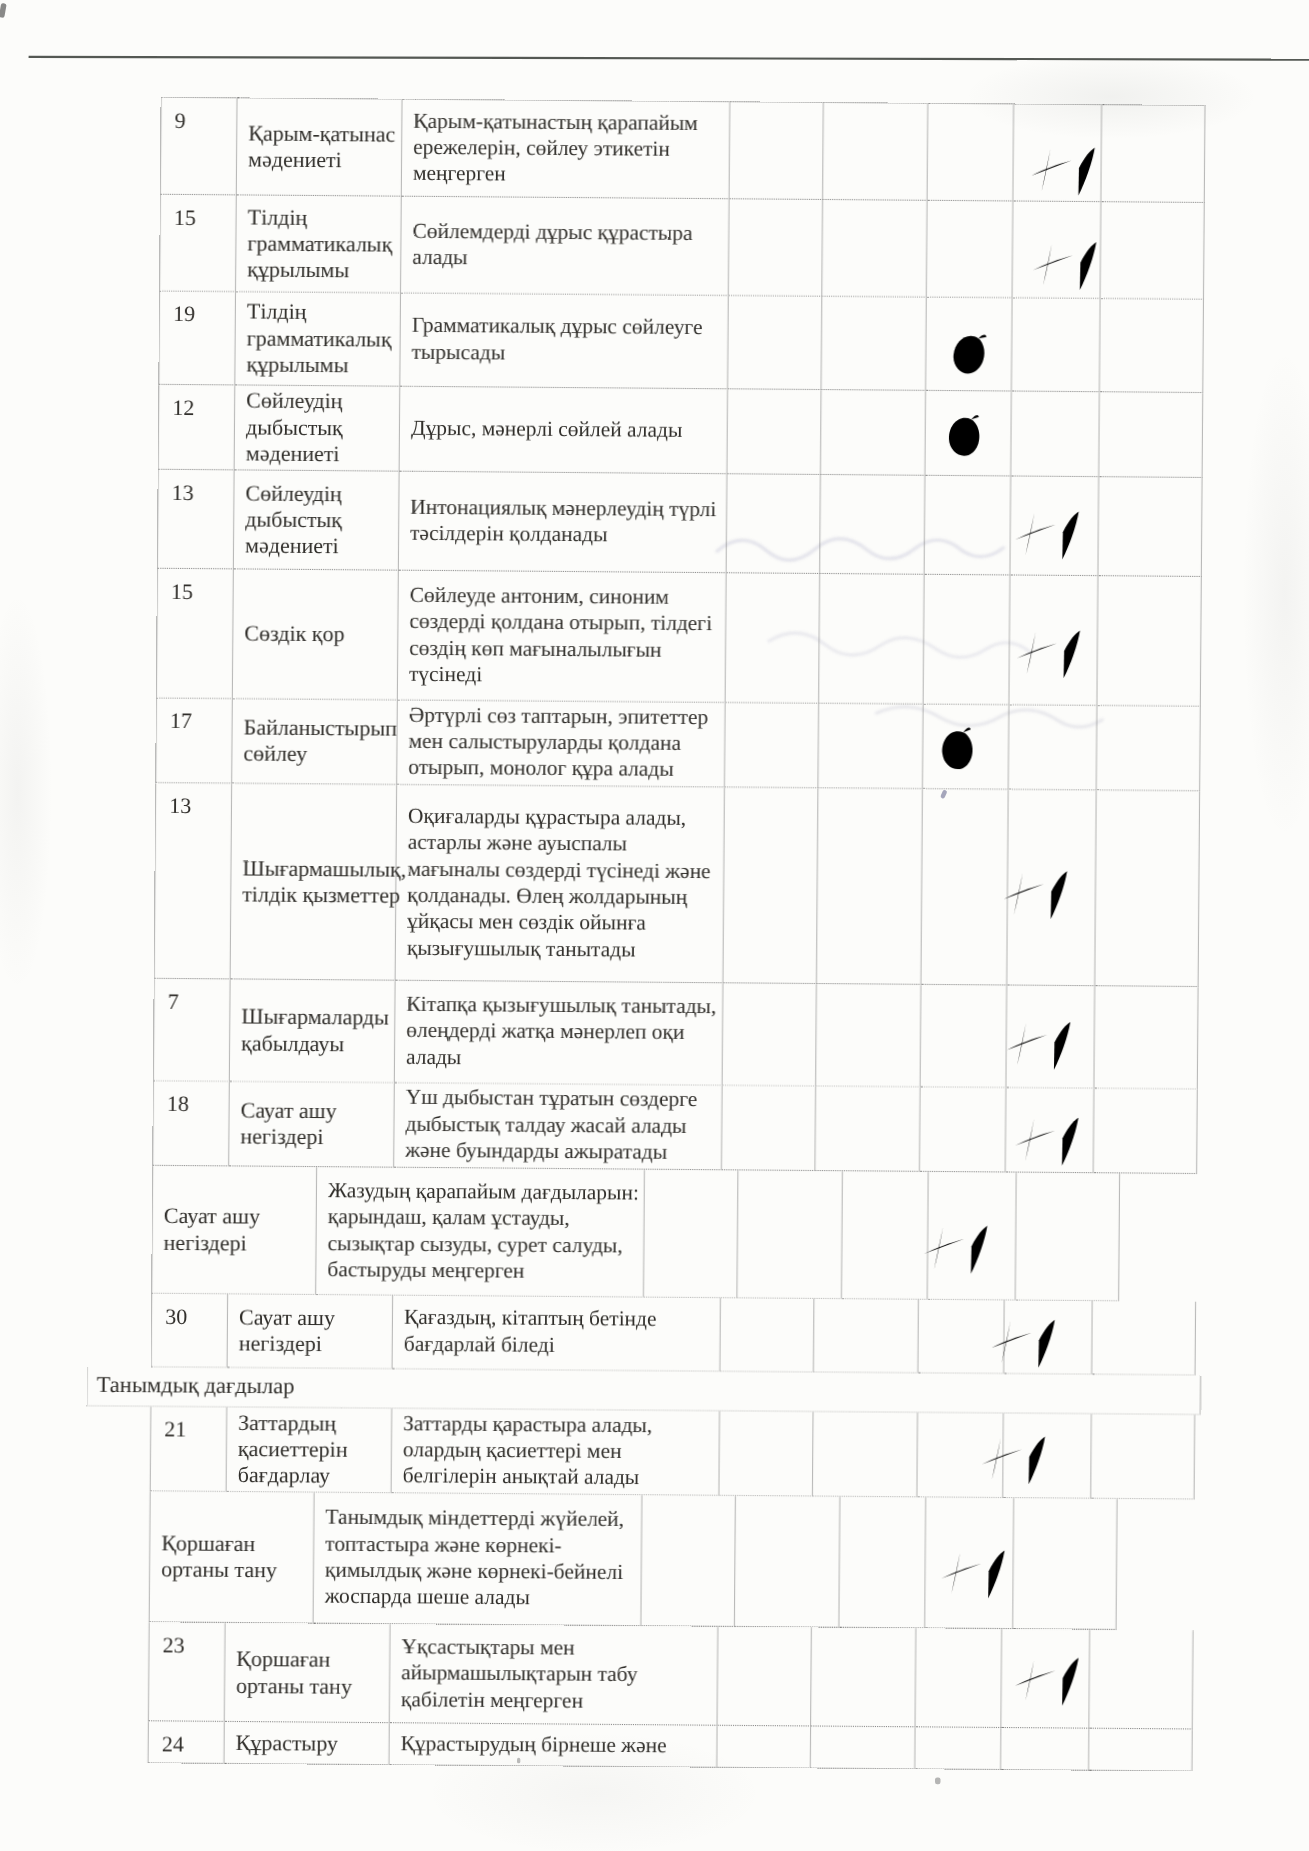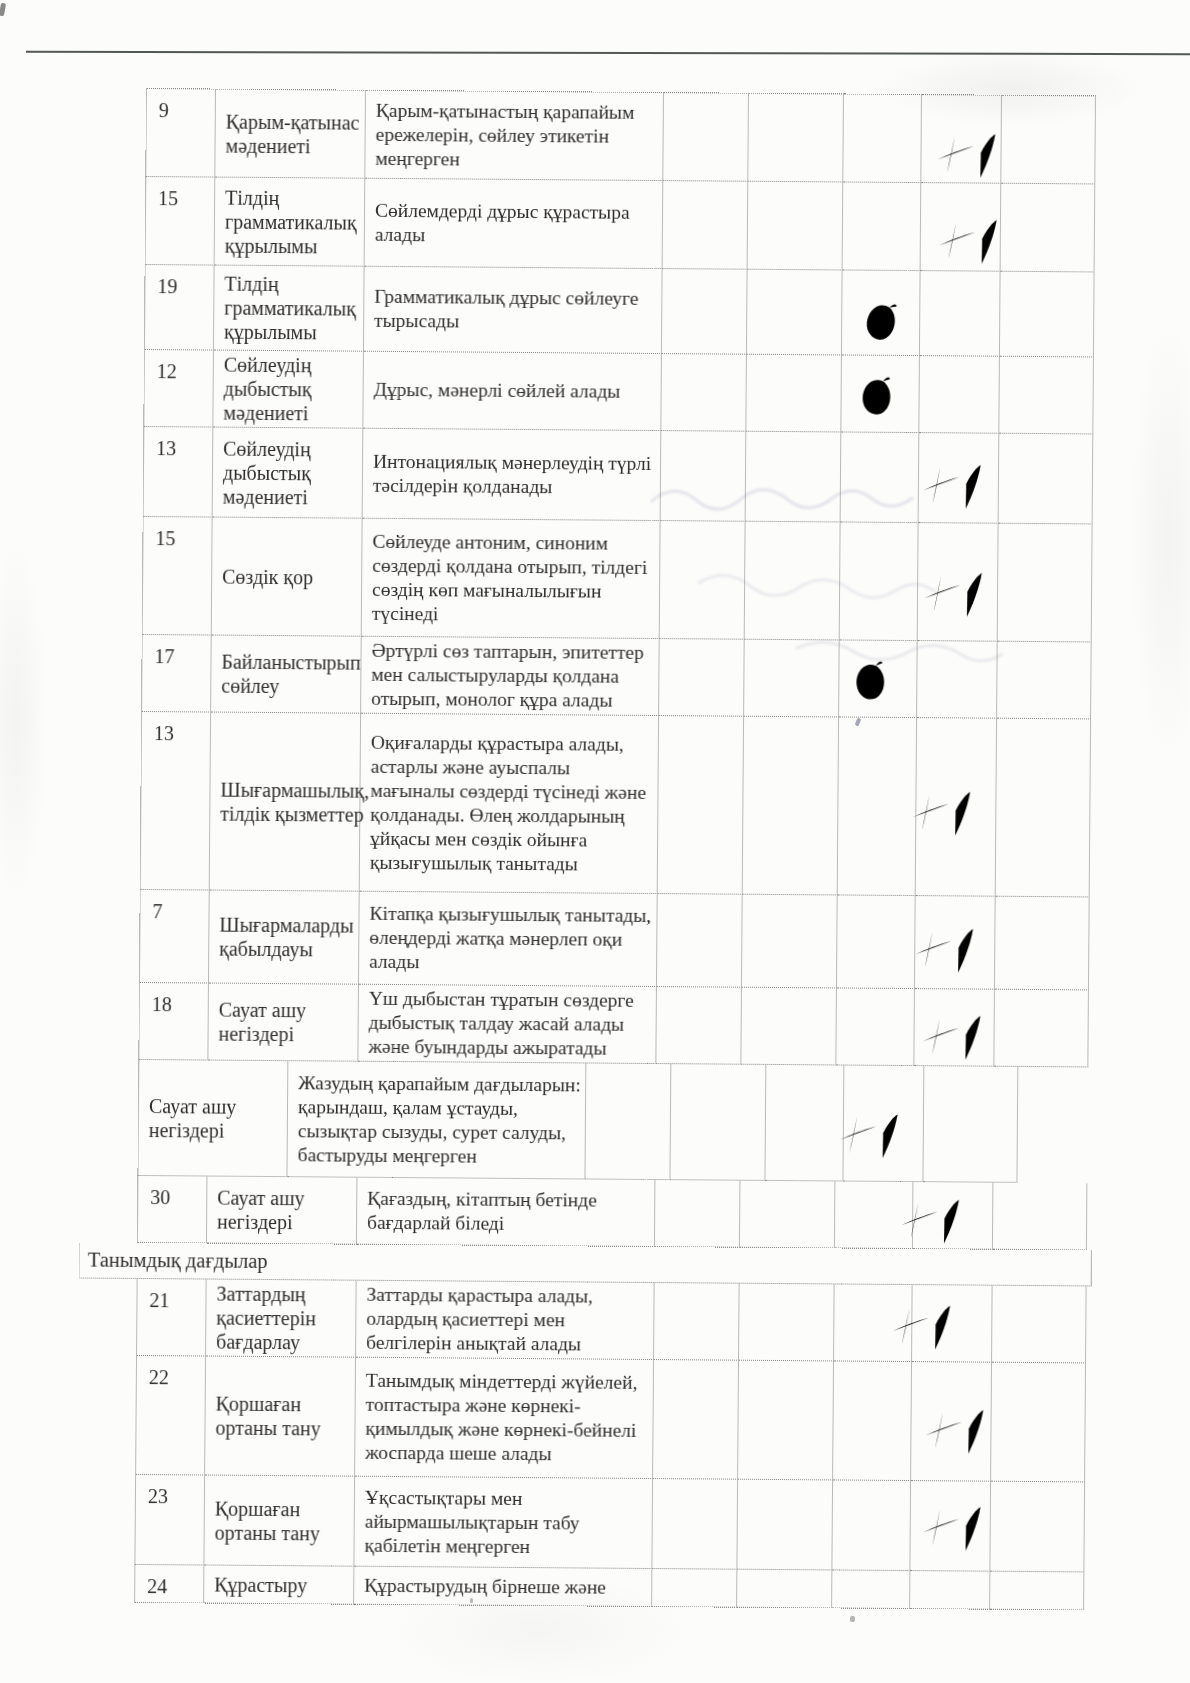--- a/index.html
+++ b/index.html
@@ -365,23 +365,20 @@
         <div class="cell c-score s4">
           <span class="mark" aria-label="+1" style="transform: translate(-28px, 2px) rotate(-4deg);">
             <svg width="82" height="58" viewBox="0 0 78 56">
               <use href="#glyph-plus1" xlink:href="#glyph-plus1"></use>
             </svg>
           </span>
         </div>
         <div class="cell c-score s5"></div>
       </div>
       <div class="row" style="min-height: 119px;">
-        <div class="cell c-no">
-          <span class="txt">22</span>
-        </div>
         <div class="cell c-cat">
           <span class="txt">Қоршаған ортаны тану</span>
         </div>
         <div class="cell c-desc">
           <span class="txt">Танымдық міндеттерді жүйелей, топтастыра және көрнекі-қимылдық және көрнекі-бейнелі жоспарда шеше алады</span>
         </div>
         <div class="cell c-score s1"></div>
         <div class="cell c-score s2"></div>
         <div class="cell c-score s3"></div>
         <div class="cell c-score s4">

